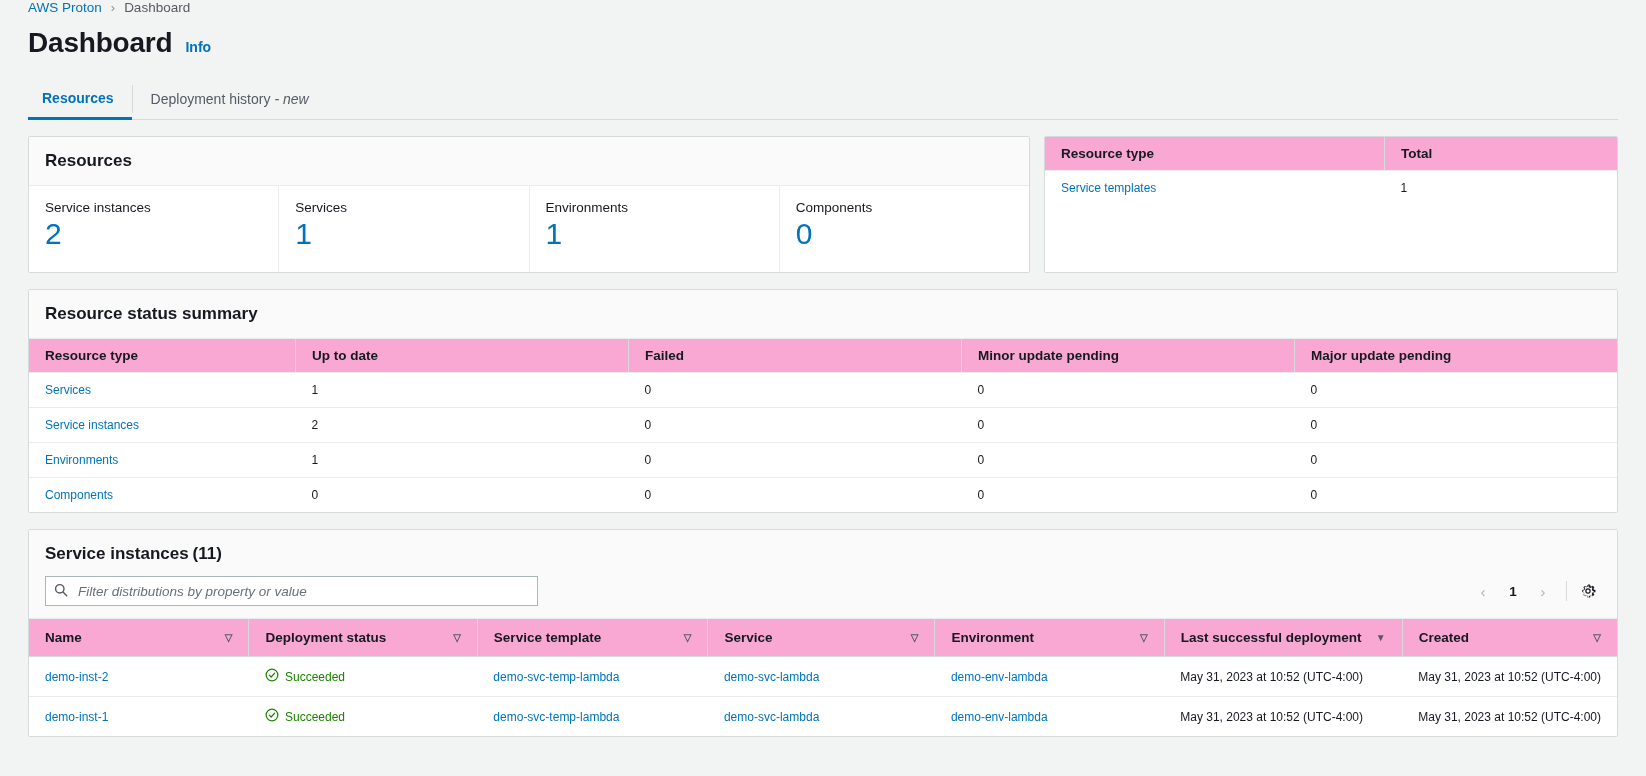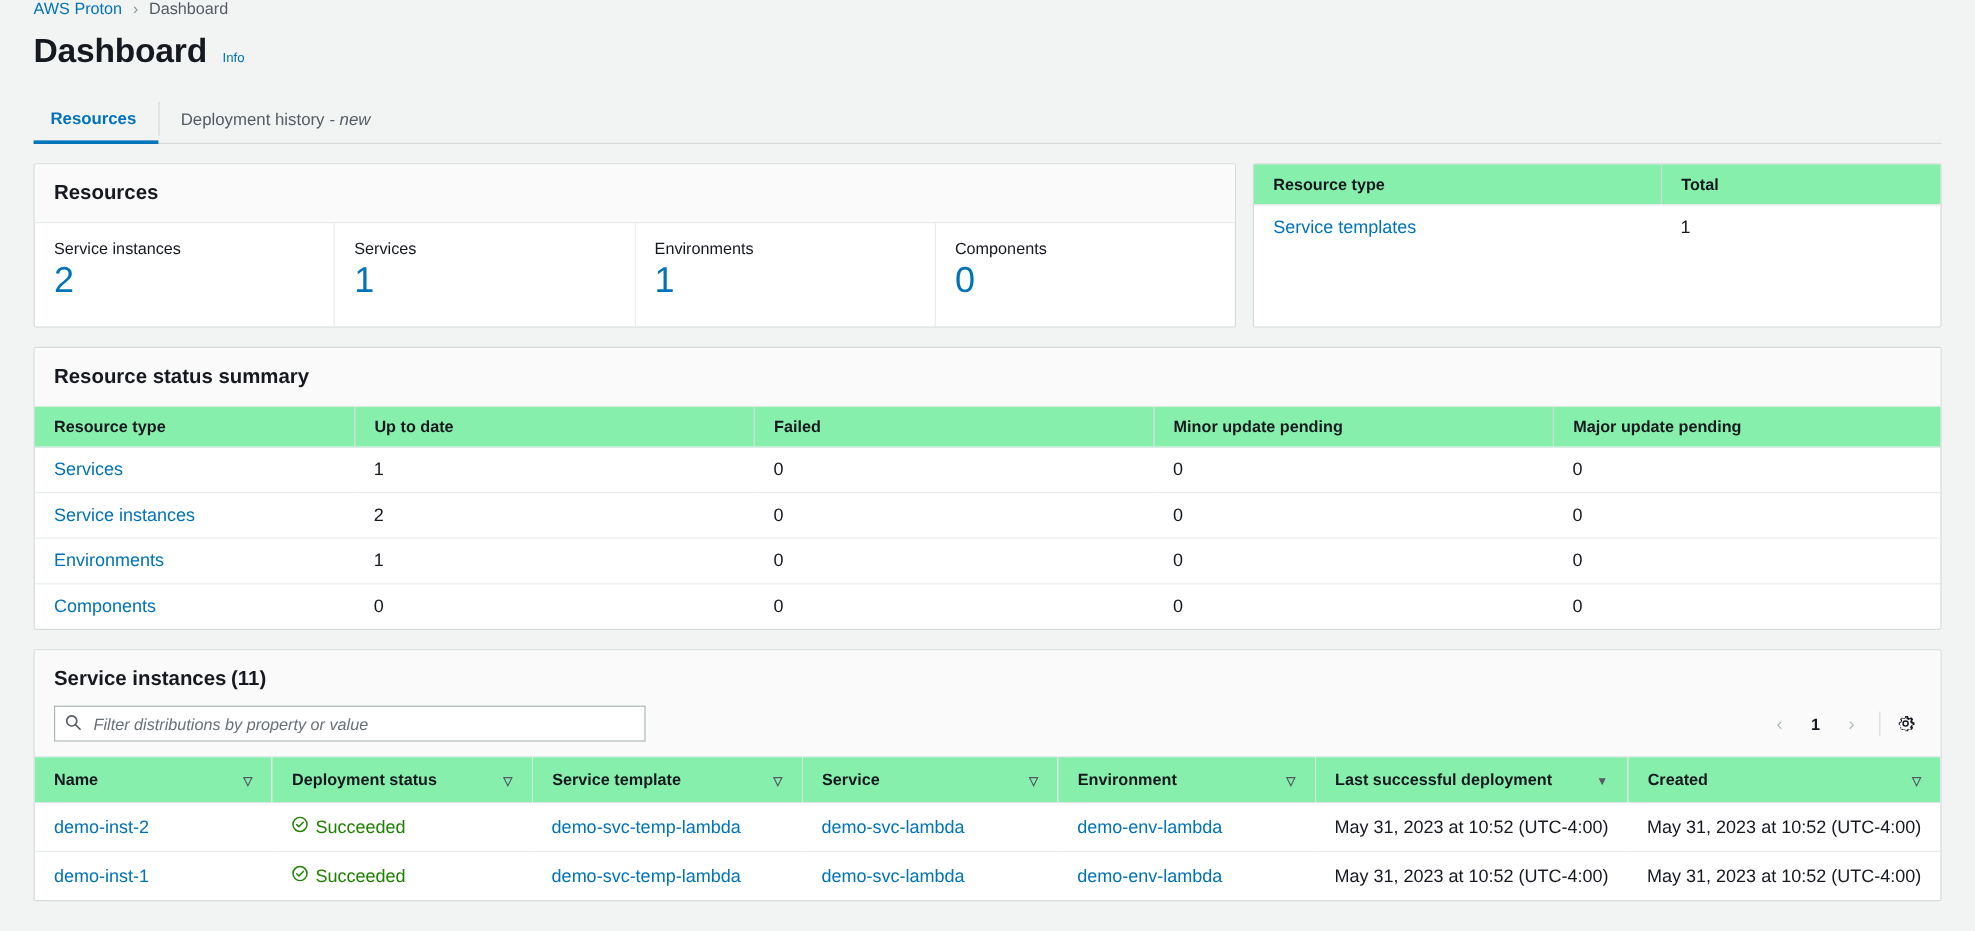--- a/index.html
+++ b/index.html
@@ -50,22 +50,22 @@
     margin-top: 12px;
   }
   .page-title {
     font-size: 28px;
     font-weight: bold;
     color: #16191f;
     letter-spacing: -0.2px;
   }
   .info-link {
     color: #0073bb;
-    font-size: 11px;
-    font-weight: normal;
+    font-size: 14px;
+    font-weight: bold;
     cursor: pointer;
   }
 
   
   .tabs {
     display: flex;
     align-items: stretch;
     margin-top: 20px;
     border-bottom: 1px solid #d5dbdb;
     height: 40px;
@@ -153,25 +153,25 @@
     width: 100%;
     border-collapse: collapse;
   }
   th {
     text-align: left;
     font-size: 13.5px;
     font-weight: bold;
     color: #16191f;
     padding: 9px 16px;
     border-bottom: 1px solid #e9ebed;
-    background: #86efac;
+    background: #f9a8d4;
     white-space: nowrap;
   }
   td {
-    font-size: 15px;
+    font-size: 12px;
     color: #16191f;
     padding: 10px 16px;
     border-bottom: 1px solid #e9ebed;
     white-space: nowrap;
   }
   tr:last-child td { border-bottom: none; }
   .lnk {
     color: #0073bb;
     cursor: pointer;
   }
@@ -278,21 +278,21 @@
     cursor: pointer;
   }
 
   .si-table th {
     border-bottom: 1px solid #d5dbdb;
     padding: 11px 16px;
     position: relative;
   }
   .si-table th .th-inner {
     display: flex;
-    align-items: flex-end;
+    align-items: center;
     justify-content: space-between;
     gap: 14px;
   }
   .si-table th.sorted { font-weight: bold; }
   .sort-ico {
     color: #545b64;
     font-size: 10px;
     line-height: 1;
   }
   .si-table td { padding: 11px 16px; }

